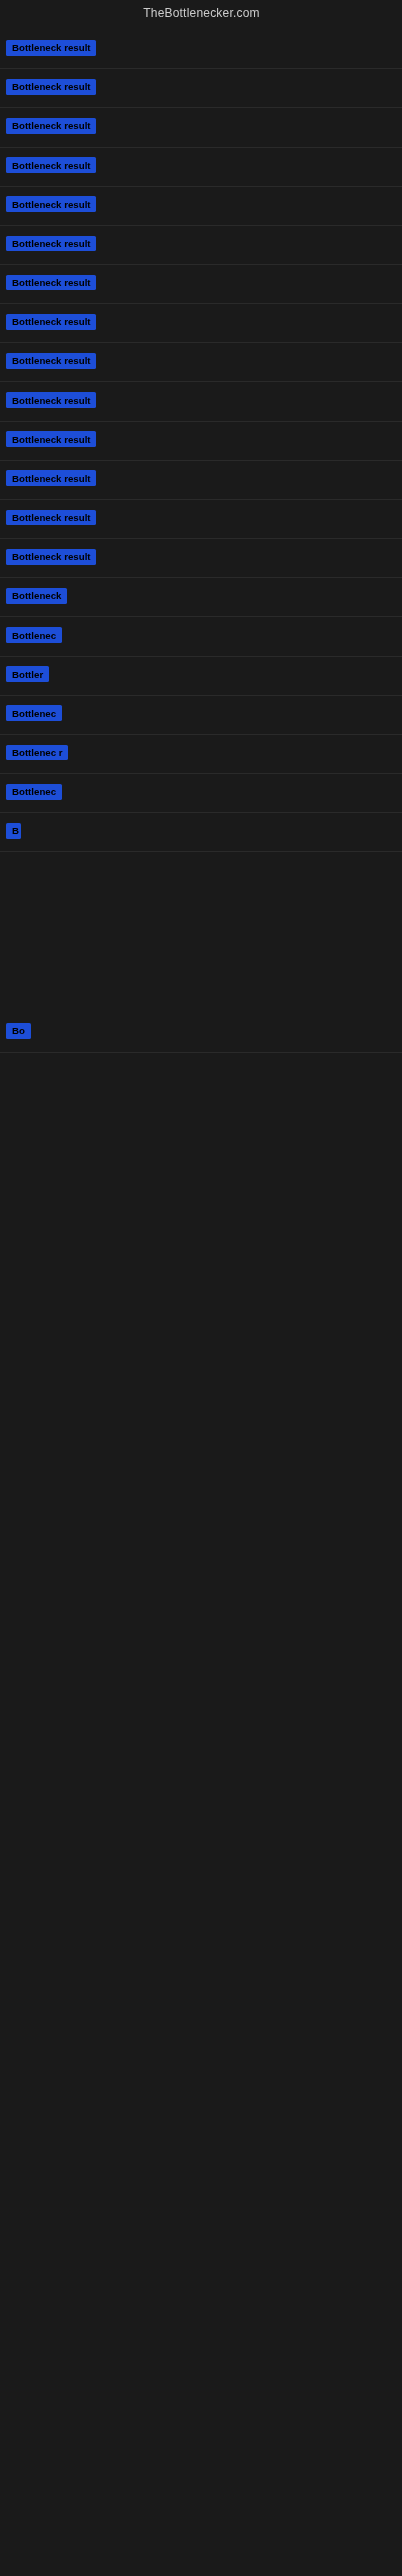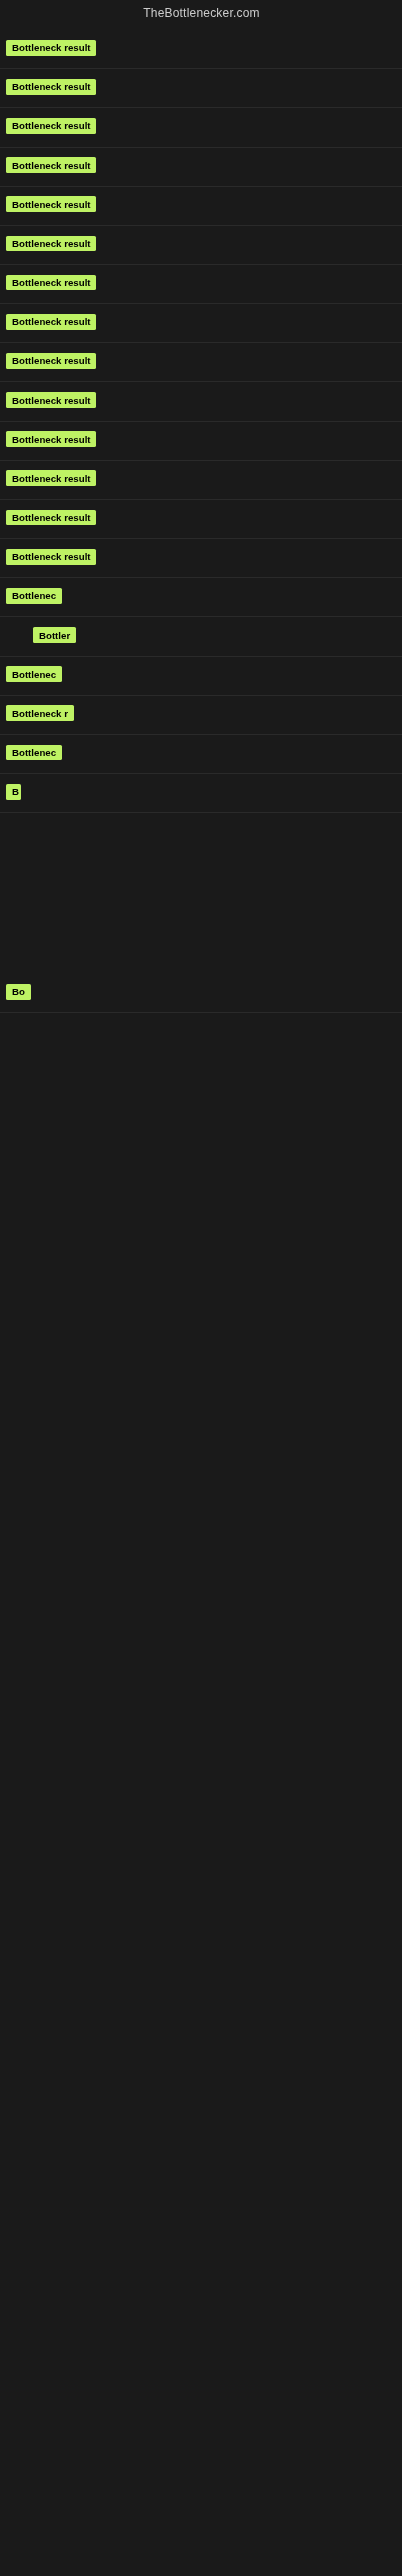--- a/index.html
+++ b/index.html
@@ -29,39 +29,38 @@
     }
 
     .bottleneck-item {
       margin-bottom: 0px;
       padding: 9.7px 6.4px 9.7px 6.4px;
       border-bottom: 0.8px solid #2a2a2a;
     }
 
     .bottleneck-badge {
       display: inline-block;
-      background-color: #bef264;
+      background-color: #1d4ed8;
       color: #000;
       font-size: 9.7px;
       font-weight: bold;
       padding: 2.4px 5.6px;
       border-radius: 1.6px;
       white-space: nowrap;
       overflow: hidden;
     }
 
     .bottleneck-badge.truncated-lg {
       max-width: 113px;
     }
     .bottleneck-badge.truncated-md {
       max-width: 89px;
     }
     .bottleneck-badge.truncated-sm {
       max-width: 64px;
-      margin-left: 27px;
     }
     .bottleneck-badge.truncated-xxs {
       max-width: 28px;
     }
     .bottleneck-badge.truncated-1ch {
       max-width: 14.5px;
     }
 
     .spacer-section {
       height: 161px;
@@ -120,30 +119,33 @@
       <span class="bottleneck-badge">Bottleneck result</span>
     </div>
     <div class="bottleneck-item">
       <span class="bottleneck-badge">Bottleneck result</span>
     </div>
     <div class="bottleneck-item">
       <span class="bottleneck-badge">Bottleneck result</span>
     </div>
 
     <div class="bottleneck-item">
+      <span class="bottleneck-badge truncated-md">Bottleneck</span>
+    </div>
+    <div class="bottleneck-item">
       <span class="bottleneck-badge truncated-md">Bottlenec</span>
     </div>
     <div class="bottleneck-item">
       <span class="bottleneck-badge truncated-sm">Bottler</span>
     </div>
     <div class="bottleneck-item">
       <span class="bottleneck-badge truncated-md">Bottlenec</span>
     </div>
     <div class="bottleneck-item">
-      <span class="bottleneck-badge truncated-md">Bottleneck r</span>
+      <span class="bottleneck-badge truncated-md">Bottlenec r</span>
     </div>
     <div class="bottleneck-item">
       <span class="bottleneck-badge truncated-md">Bottlenec</span>
     </div>
     <div class="bottleneck-item">
       <span class="bottleneck-badge truncated-1ch">B</span>
     </div>
 
     <div class="spacer-section"></div>
 

